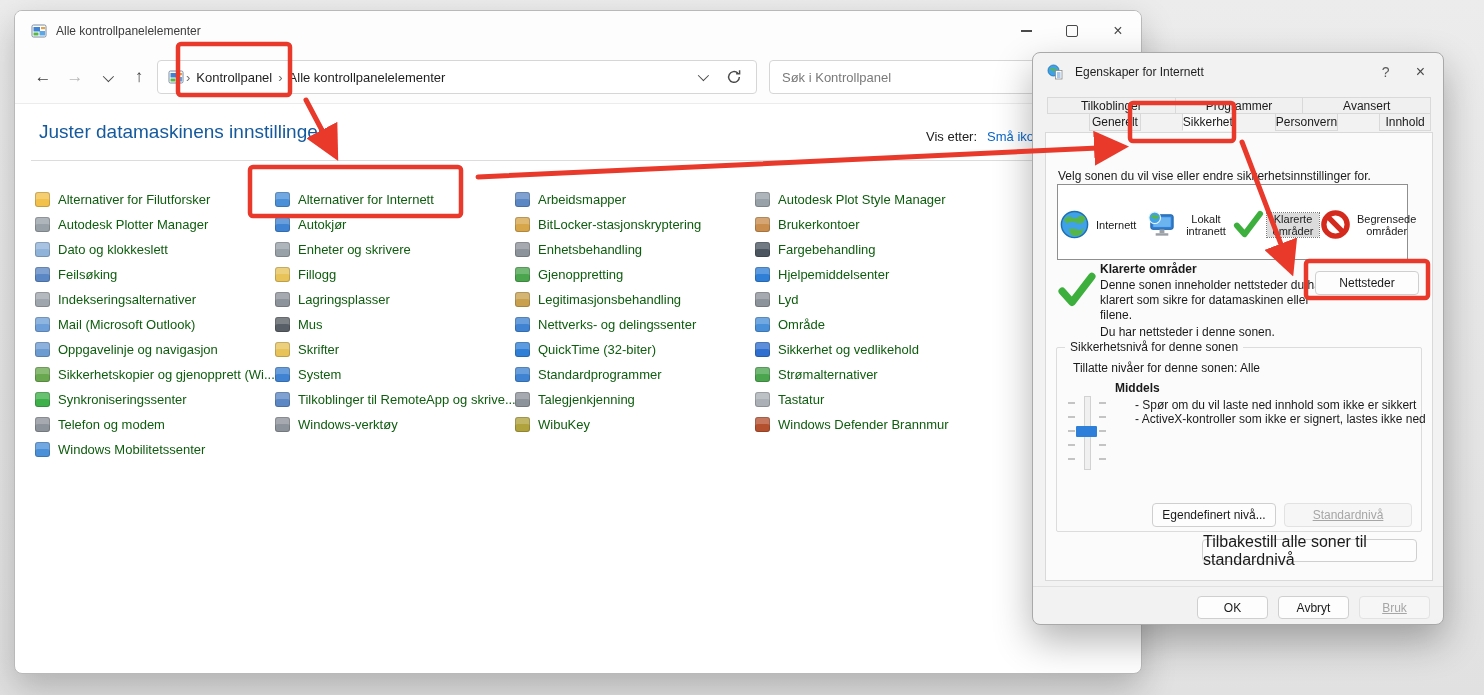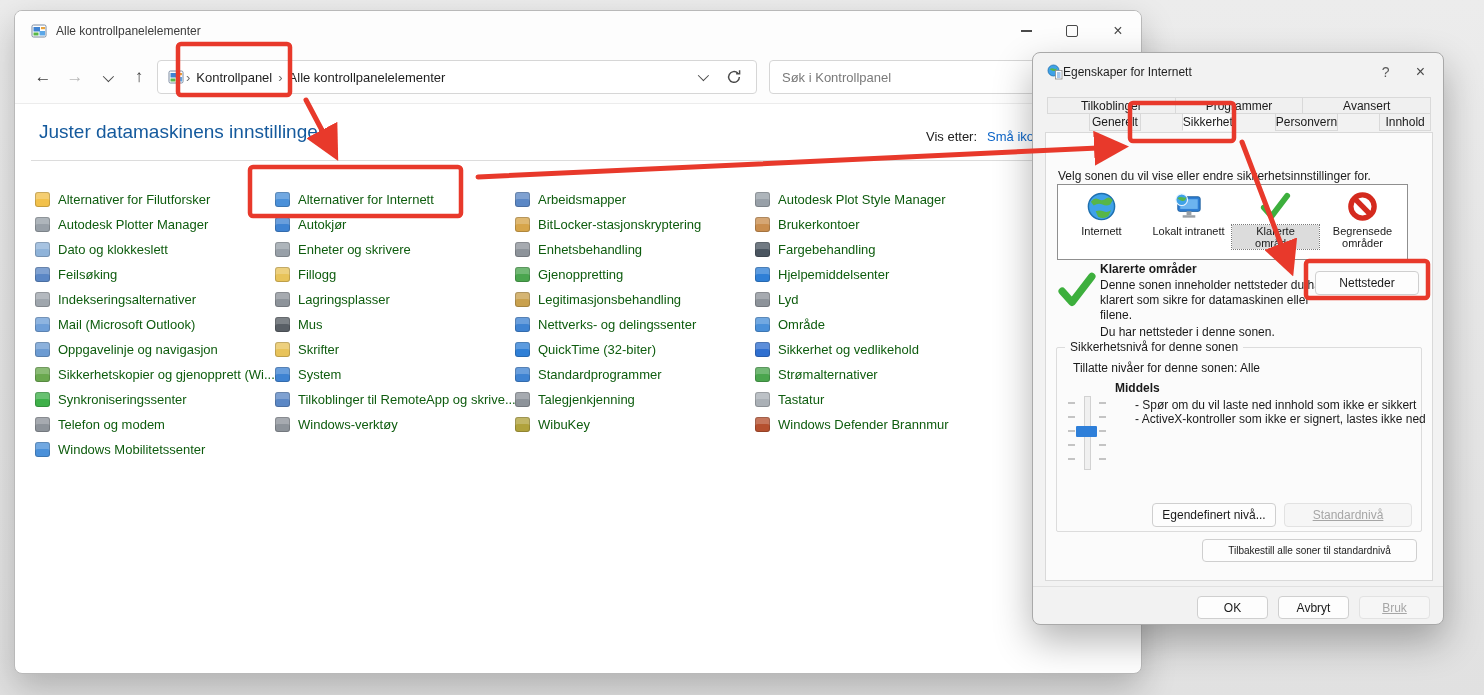--- a/index.html
+++ b/index.html
@@ -37,37 +37,37 @@
   .hdivider{position:absolute;left:16px;right:16px;top:149px;height:1px;background:#dcdcdc;}
   .cp-col{position:absolute;top:176px;width:238px;}
   .cp-item{height:25px;display:flex;align-items:center;gap:8px;cursor:pointer;}
   .cp-ic{width:15px;height:15px;border-radius:3px;flex:none;
     box-shadow:inset 0 0 0 1px rgba(0,0,0,.18), inset 0 7px 0 rgba(255,255,255,.22);}
   .cp-lb{font-size:13px;color:#0e5c0e;white-space:nowrap;}
   
   .dlg{position:absolute;left:1032px;top:52px;width:410px;height:571px;background:#f2f2f2;
     border:1px solid #a9a9a9;border-radius:8px;box-shadow:0 16px 38px rgba(0,0,0,.3);z-index:10;
     font-size:12px;color:#1a1a1a;}
-  .dlg-titlebar{height:38px;display:flex;align-items:center;padding:0 14px;gap:0;}
+  .dlg-titlebar{height:38px;display:flex;align-items:center;padding:0 14px;gap:12px;}
   .dlg-title{font-size:12px;color:#1f1f1f;}
   .dlg-ctrls{margin-left:auto;display:flex;gap:26px;align-items:center;padding-right:4px;}
   .dlg-help{color:#5a5a5a;font-size:14px;cursor:pointer;}
   .dlg-x{color:#4a4a4a;font-size:16px;cursor:pointer;line-height:1;}
   .tabstrip{position:absolute;left:14px;top:44px;width:383px;}
   .tabrow{display:flex;}
   .tab{flex:1;display:flex;align-items:center;justify-content:center;font-size:12px;color:#1a1a1a;
     background:#f0f0f0;border:1px solid #d9d9d9;margin-right:-1px;cursor:pointer;box-sizing:border-box;}
   .tabrow.top .tab{height:17px;}
   .tabrow.bottom .tab{height:18px;margin-top:-1px;margin-left:42px;}
   .tab.active{background:#fbfbfb;position:relative;z-index:3;height:20px;margin-top:-2px;border-bottom:1px solid #fbfbfb;}
   .page{position:absolute;left:12px;top:79px;width:386px;height:447px;background:#fbfbfb;border:1px solid #d9d9d9;box-sizing:content-box;}
   .intro{position:absolute;left:12px;top:36px;font-size:12px;}
   .zonebox{position:absolute;left:11px;top:51px;width:351px;height:76px;background:#fff;border:1px solid #8f8f8f;
     display:flex;padding-top:5px;box-sizing:border-box;}
-  .zone{width:87px;display:flex;flex-direction:column;align-items:center;gap:2px;cursor:pointer;}
+  .zone{width:87px;display:flex;flex-direction:row;align-items:center;gap:2px;cursor:pointer;}
   .zone-ic{width:33px;height:33px;flex:none;}
   .zone-ic svg{width:100%;height:100%;}
   .zone-lb{font-size:11px;line-height:12px;text-align:center;padding:0 3px;}
   .zone.selected .zone-lb{background:#dcdcdc;outline:1px dotted #7a7a7a;}
   .bigcheck{position:absolute;left:10px;top:136px;width:42px;height:42px;}
   .bigcheck svg{width:100%;height:100%;}
   .zd-title{position:absolute;left:54px;top:129px;font-weight:bold;font-size:12px;}
   .zd-desc{position:absolute;left:54px;top:145px;width:242px;font-size:12px;line-height:15px;}
   .zd-status{position:absolute;left:54px;top:192px;font-size:12px;}
   .btn{display:flex;align-items:center;justify-content:center;background:#fdfdfd;border:1px solid #cfcfcf;
@@ -80,21 +80,21 @@
   .gb-level{position:absolute;left:58px;top:33px;font-weight:bold;font-size:12px;}
   .gb-lines{position:absolute;left:78px;top:50px;font-size:12px;line-height:14px;white-space:nowrap;}
   .slider{position:absolute;left:10px;top:48px;width:40px;height:74px;}
   .track{position:absolute;left:17px;top:0;width:5px;height:72px;background:#f0f0f0;border:1px solid #d2d2d2;}
   .ticks{position:absolute;top:6px;width:7px;height:60px;
     background:repeating-linear-gradient(to bottom,#c4c4c4 0 2px,transparent 2px 14px);}
   .ticks.l{left:1px;}.ticks.r{right:1px;}
   .handle{position:absolute;left:9px;top:30px;width:21px;height:11px;background:#2e7fd9;border-radius:1px;cursor:pointer;}
   .custom-btn{position:absolute;left:95px;top:155px;width:124px;height:24px;}
   .default-btn{position:absolute;left:227px;top:155px;width:128px;height:24px;}
-  .reset-btn{position:absolute;left:156px;top:406px;width:215px;height:23px;font-size:10px;}
+  .reset-btn{position:absolute;left:156px;top:406px;width:215px;height:23px;font-size:16px;}
   .dlg-sep{position:absolute;left:0;right:0;top:533px;height:1px;background:#e0e0e0;}
   .dlg-footer{position:absolute;left:164px;top:543px;display:flex;gap:10px;}
   .dlg-footer .btn{width:71px;height:23px;}
   
   .anno{position:absolute;left:0;top:0;width:1484px;height:695px;z-index:50;pointer-events:none;}
   
   .i16{width:16px;height:16px;flex:none;}
   .i16 svg{width:16px;height:16px;display:block;}
 </style>
 </head>

